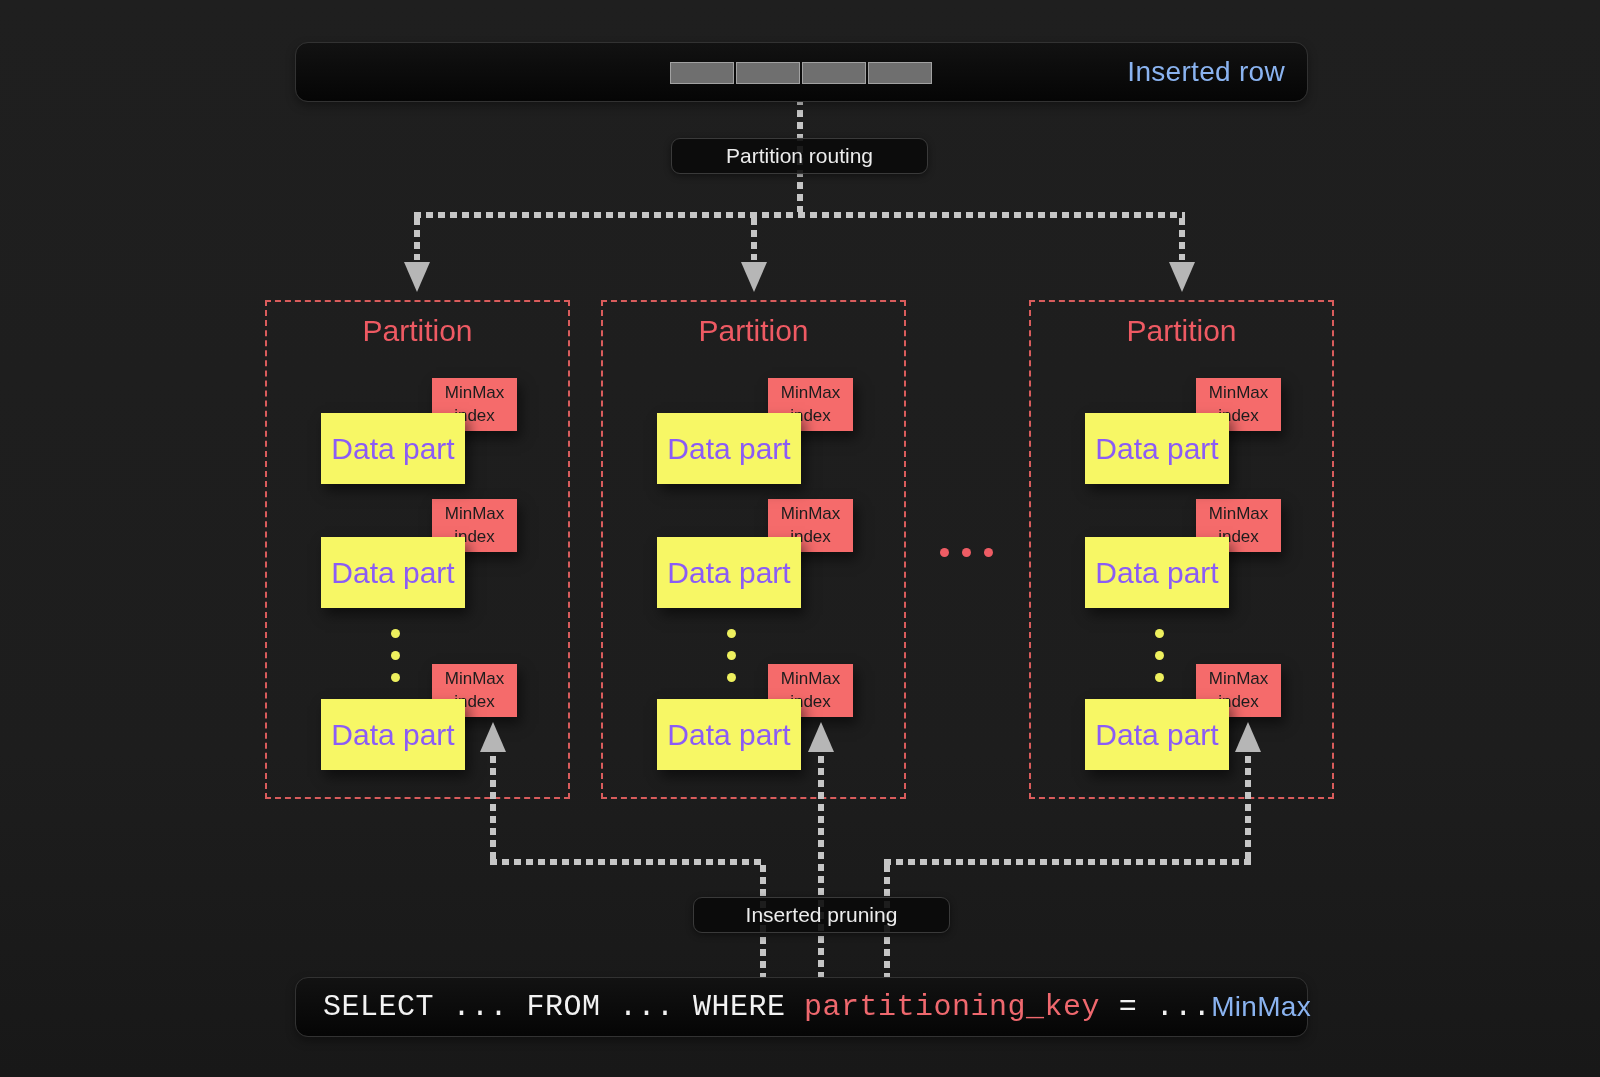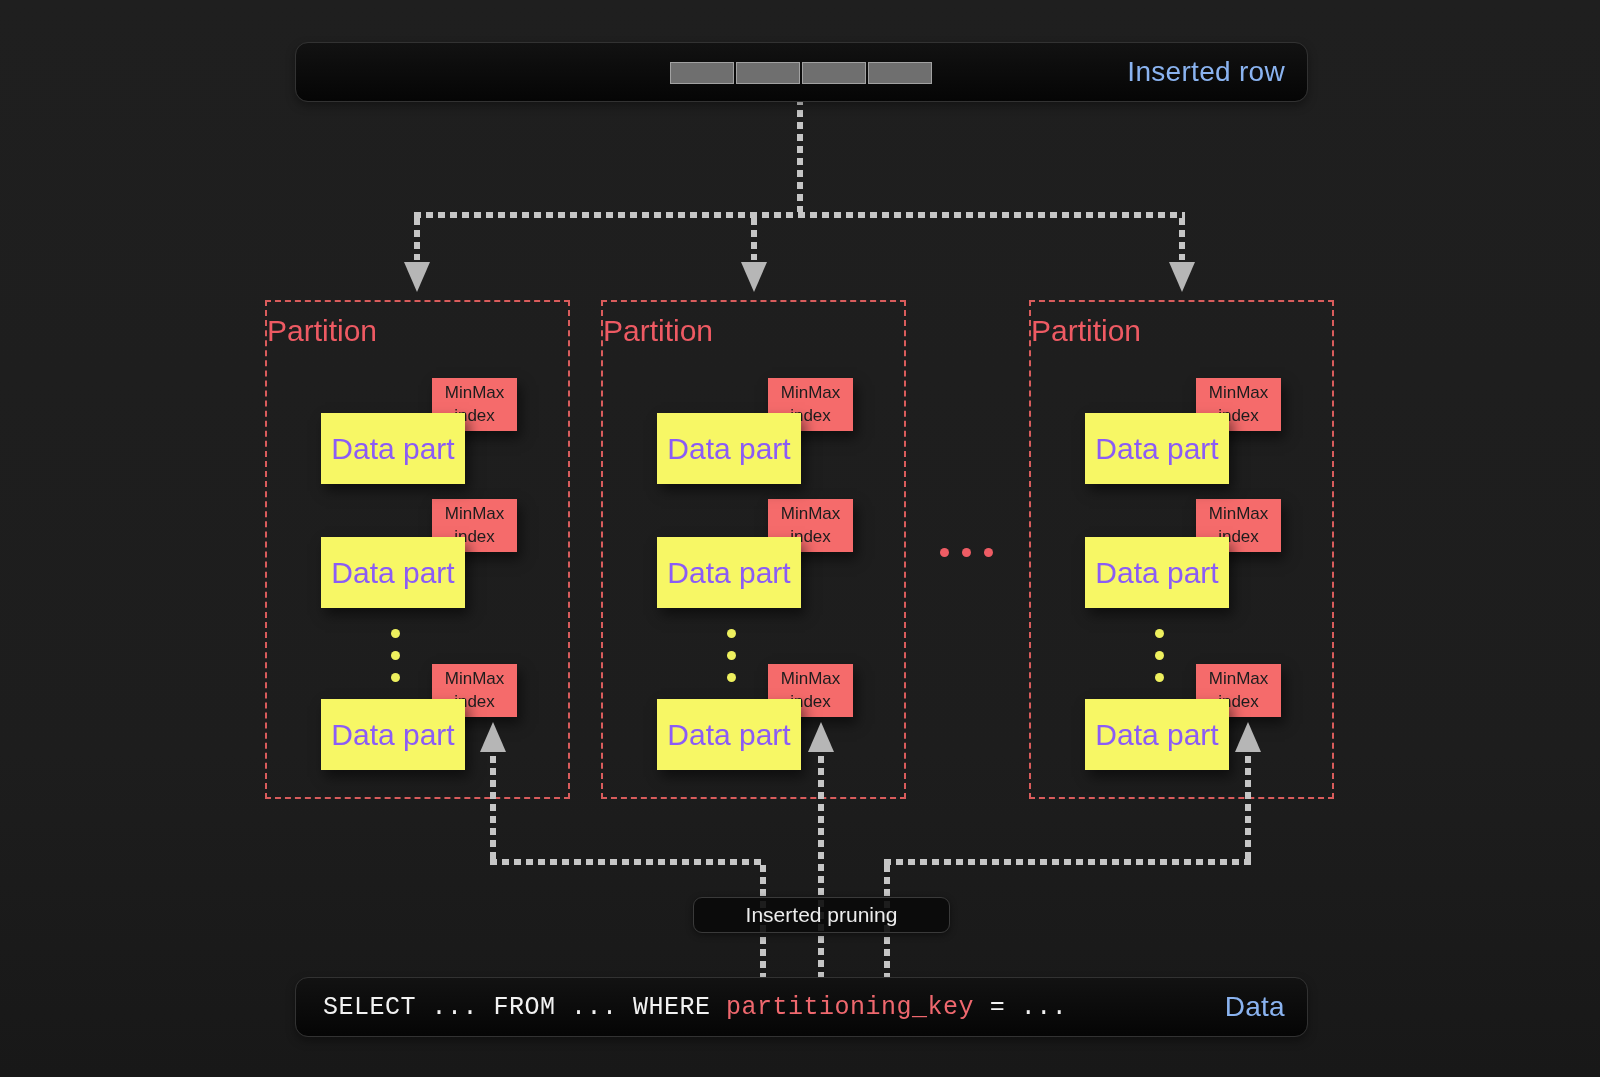--- a/index.html
+++ b/index.html
@@ -23,21 +23,21 @@
   .row-cells { position:absolute; left:374px; top:19px; display:flex; gap:2px; }
   .row-cell  { width:62px; height:20px; background:#6f6f6f; border:1px solid #a2a2a2; }
 
   .bar-label-blue {
     margin-left:auto; padding-right:22px;
     color:#8ab3f0; font-size:28px; letter-spacing:.3px;
   }
 
   .query-text {
     padding-left:27px; font-family:"Liberation Mono","DejaVu Sans Mono",monospace;
-    font-size:25px; color:#f2f2f2; letter-spacing:.5px; white-space:pre;
+    font-size:30px; color:#f2f2f2; letter-spacing:.5px; white-space:pre;
   }
   .query-key { color:#ef686e; }
 
   
   .badge {
     position:absolute; width:257px; height:36px;
     background:rgba(10,10,10,.9); border:1px solid #3a3a3a; border-radius:9px;
     box-shadow:0 2px 7px rgba(0,0,0,.45);
     display:flex; align-items:center; justify-content:center;
     color:#ececec; font-size:21px; z-index:5; box-sizing:border-box;
@@ -59,21 +59,21 @@
 
   
   .partition {
     position:absolute; top:300px; width:305px; height:499px;
     border:2px dashed #d95c5c; box-sizing:border-box; z-index:2;
   }
   #partition-1 { left:265px; } #partition-2 { left:601px; } #partition-3 { left:1029px; }
 
   .partition-title {
     position:absolute; top:12px; left:0; width:100%;
-    text-align:left; font-size:30px; color:#ee5a63;
+    text-align:center; font-size:30px; color:#ee5a63;
   }
 
   .data-part {
     position:absolute; left:54px; width:144px; height:71px;
     background:#f7f765; color:#8b5cf6; font-size:30px;
     display:flex; align-items:center; justify-content:center;
     box-shadow:4px 7px 12px rgba(0,0,0,.5); z-index:2;
   }
   .minmax {
     position:absolute; left:165px; width:85px; height:53px;
@@ -109,20 +109,23 @@
 
   <div class="vline" style="left:797px; top:86px;  height:126px;"></div>
   <div class="hline" style="left:414px; top:212px; width:771px;"></div>
   <div class="vline" style="left:414px; top:218px; height:42px;"></div>
   <div class="vline" style="left:751px; top:218px; height:42px;"></div>
   <div class="vline" style="left:1179px;top:218px; height:42px;"></div>
   <div class="arrow-down" style="left:404px;  top:262px;"></div>
   <div class="arrow-down" style="left:741px;  top:262px;"></div>
   <div class="arrow-down" style="left:1169px; top:262px;"></div>
 
+  <div class="badge" id="routing-badge">
+    <span>Partition routing</span>
+  </div>
 
   <div class="partition" id="partition-1">
     <div class="partition-title">Partition</div>
     <div class="minmax minmax-r1">MinMax index</div>
     <div class="data-part data-r1">Data part</div>
     <div class="minmax minmax-r2">MinMax index</div>
     <div class="data-part data-r2">Data part</div>
     <div class="vdots">
       <div class="vdot"></div>
       <div class="vdot"></div>
@@ -178,16 +181,16 @@
   <div class="hline" style="left:884px;  top:859px; width:367px;"></div>
   <div class="vline" style="left:760px;  top:865px; height:112px;"></div>
   <div class="vline" style="left:884px;  top:865px; height:112px;"></div>
 
   <div class="badge" id="pruning-badge">
     <span>Inserted pruning</span>
   </div>
 
   <div class="bar" id="query-bar">
     <span class="query-text"><span>SELECT ... FROM ... WHERE </span><span class="query-key">partitioning_key</span><span> = ...</span></span>
-    <span class="bar-label-blue">Data</span>
+    <span class="bar-label-blue">MinMax</span>
   </div>
 
 </div>
 
 </body></html>

